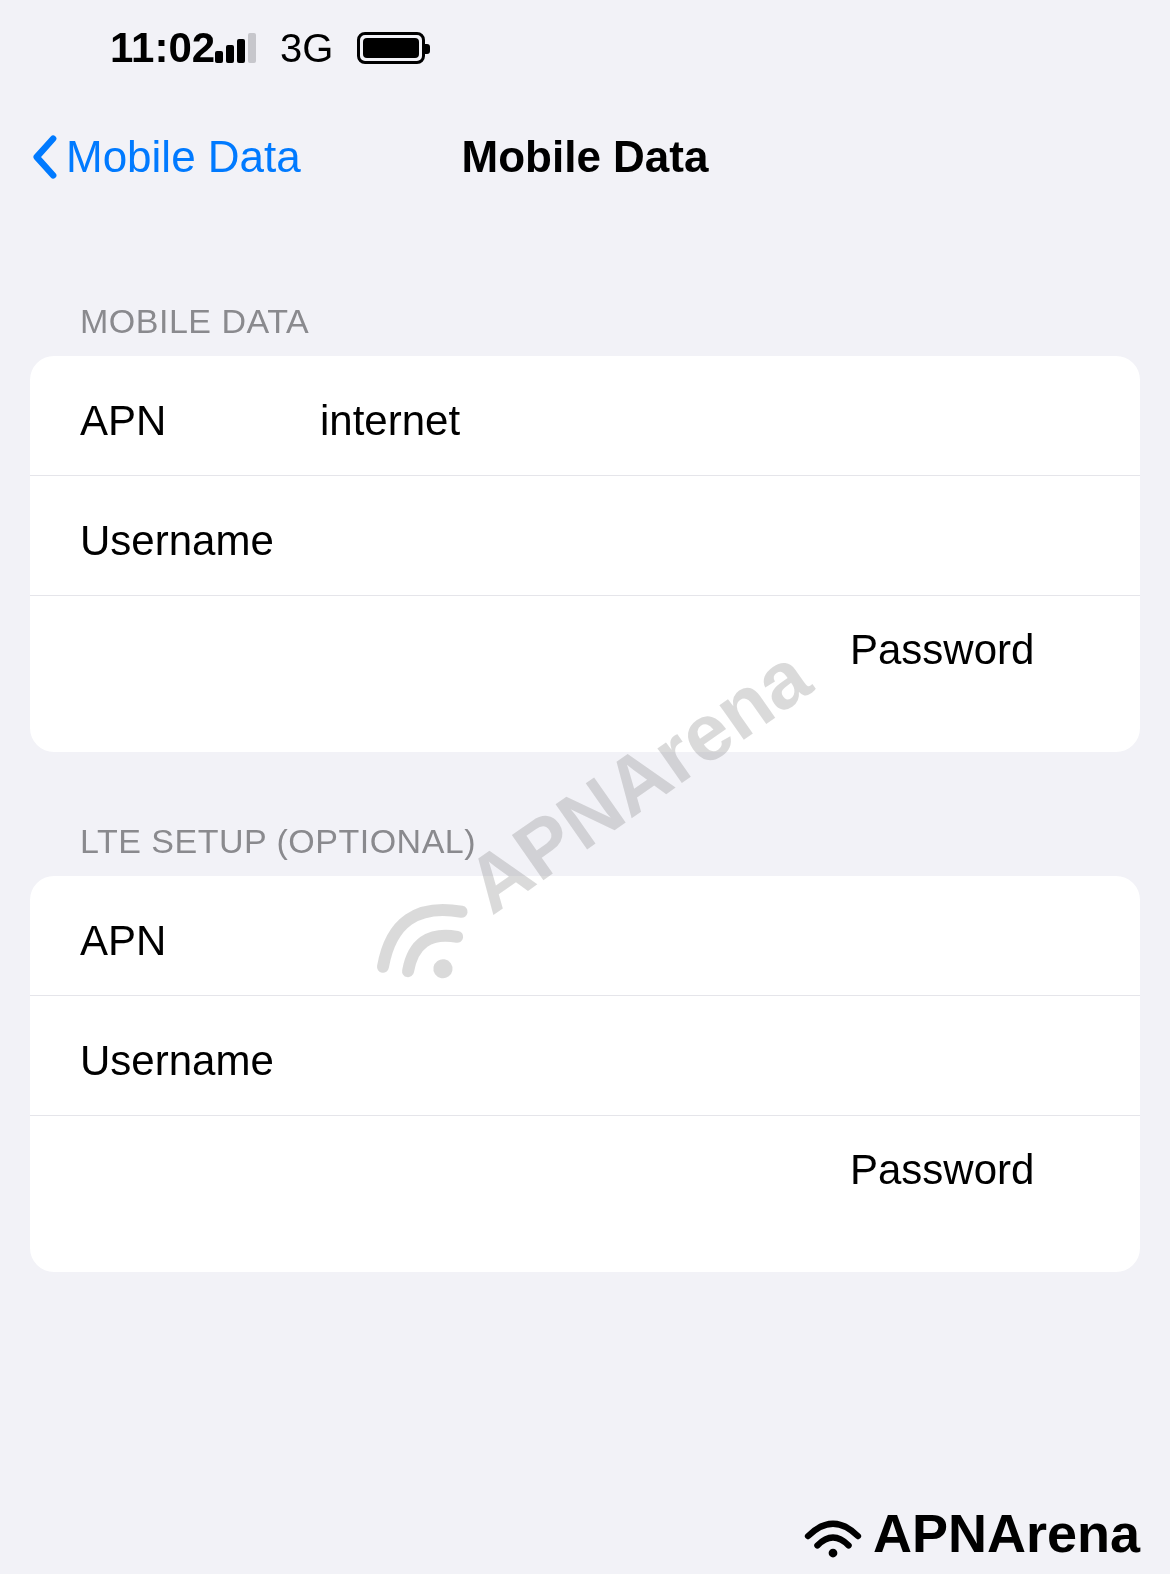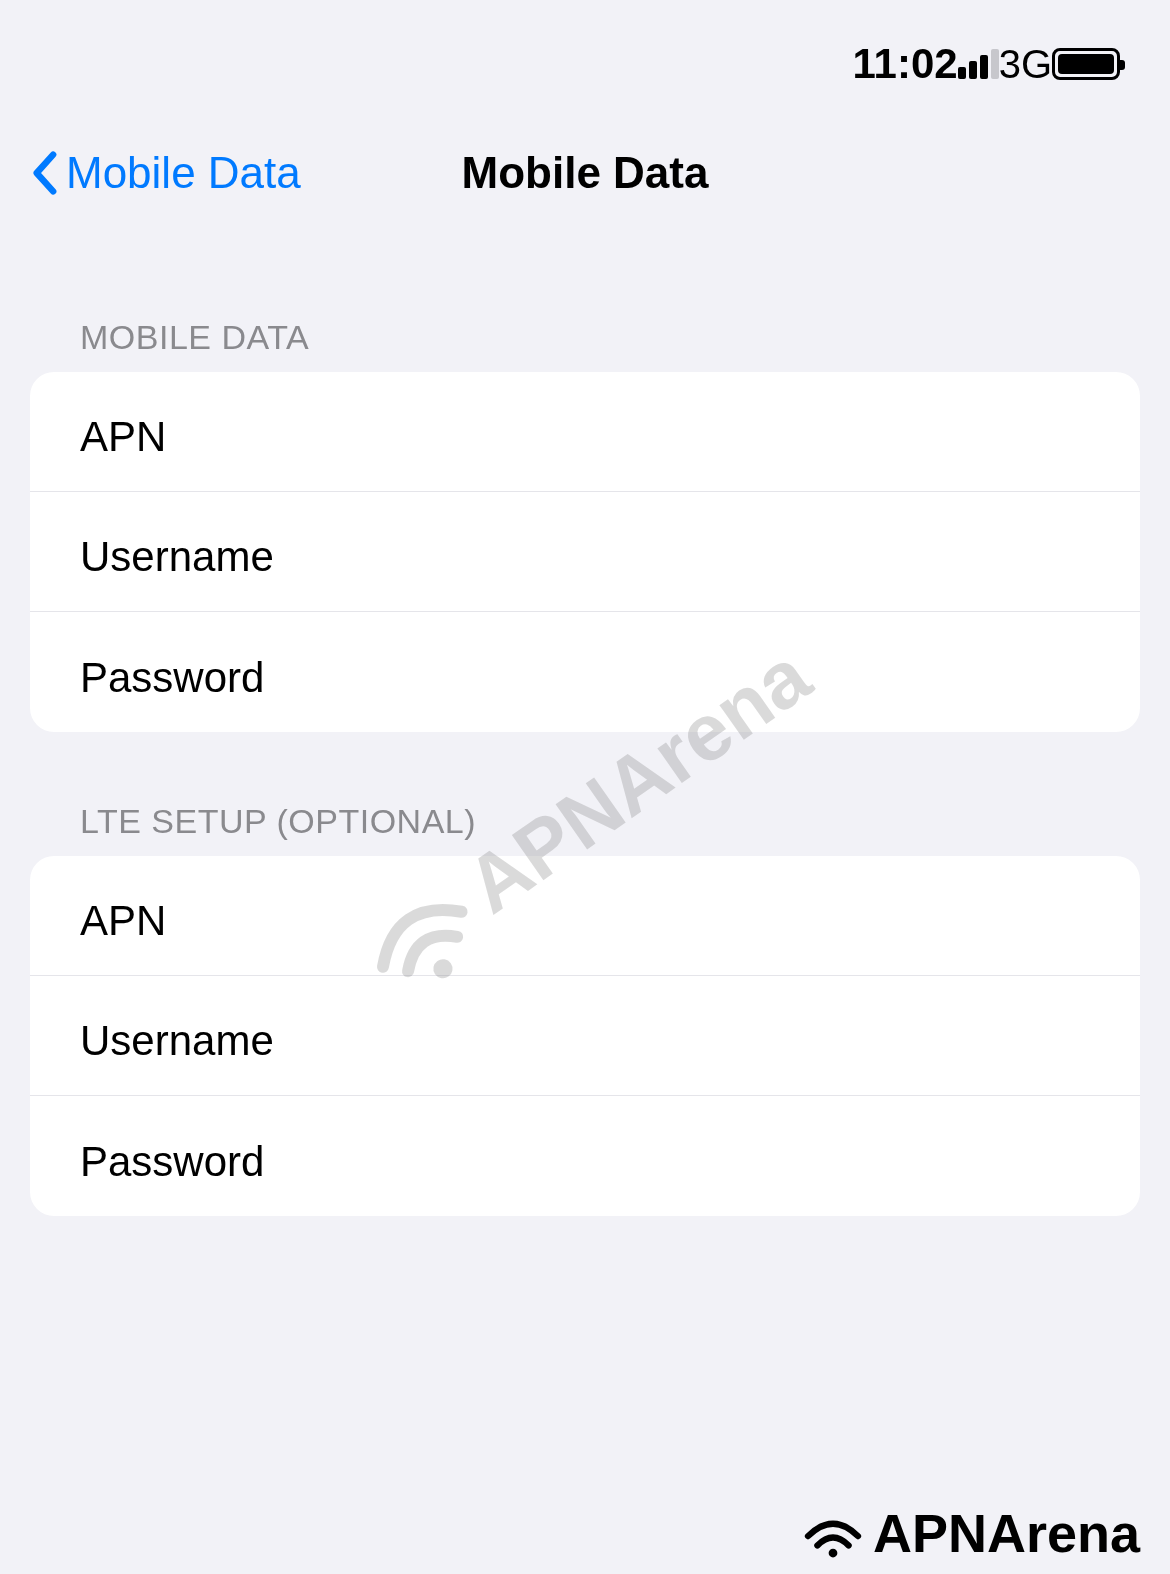--- a/index.html
+++ b/index.html
@@ -10,31 +10,31 @@
     }
     body {
       width: 1170px;
       height: 1574px;
       background: #f2f2f7;
       position: relative;
       overflow: hidden;
     }
     .status-bar {
       display: flex;
-      justify-content: flex-end;
-      align-items: center;
-      padding: 40px 50px 20px 110px;
+      justify-content: flex-start;
+      align-items: center;
+      padding: 24px 50px 20px 110px;
       font-size: 42px;
       font-weight: 600;
       color: #000;
     }
     .status-right {
       display: flex;
       align-items: center;
-      gap: 0;
+      gap: 24px;
     }
     .signal-bars {
       display: flex;
       align-items: flex-end;
       gap: 3px;
       height: 30px;
     }
     .signal-bars .bar {
       width: 8px;
       background: #000;
@@ -114,20 +114,21 @@
     }
     .settings-row {
       display: flex;
       align-items: flex-end;
       padding: 30px 50px;
       min-height: 120px;
       border-bottom: 1px solid #e5e5ea;
     }
     .settings-row:last-child {
       border-bottom: none;
+      flex-direction: column;
     }
     .row-label {
       font-size: 42px;
       color: #000;
       width: 240px;
       flex-shrink: 0;
     }
     .row-input {
       border: none;
       outline: none;
@@ -202,20 +203,21 @@
     </svg>
     <span>Mobile Data</span>
   </div>
   <div class="nav-title">Mobile Data</div>
 </div>
 
 <div class="section-header">MOBILE DATA</div>
 <div class="settings-group">
   <div class="settings-row">
     <span class="row-label">APN</span>
+    <input class="row-input" type="text" value="internet" style="">
   </div>
   <div class="settings-row">
     <span class="row-label">Username</span>
     <input class="row-input" type="text" value="" style="">
   </div>
   <div class="settings-row">
     <span class="row-label">Password</span>
     <input class="row-input" type="text" value="" style="">
   </div>
 </div>

